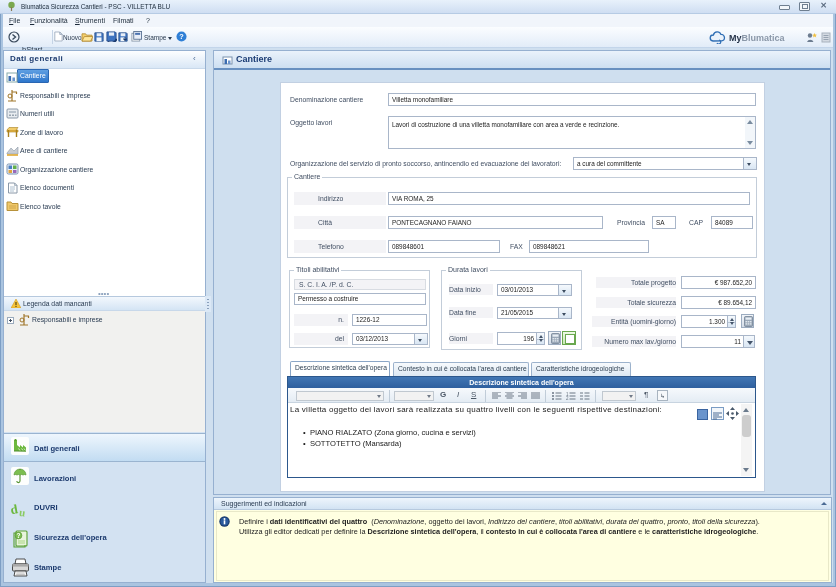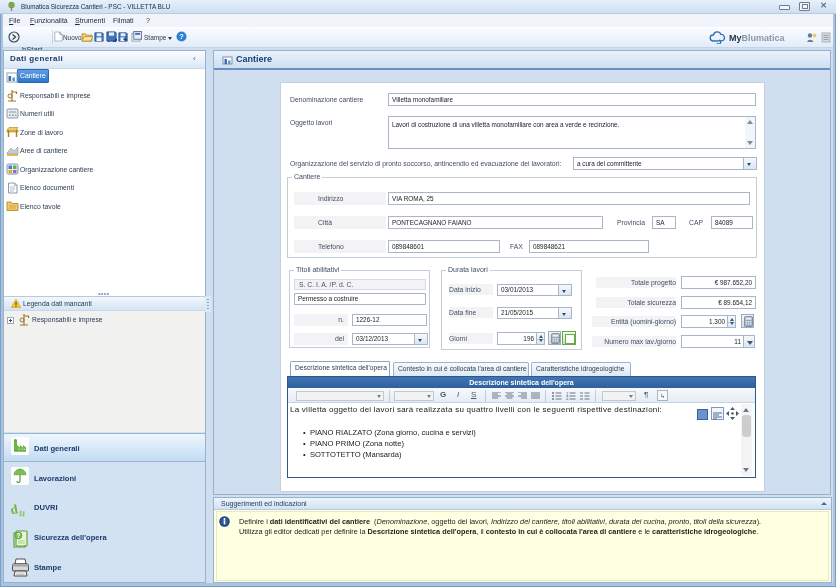--- a/index.html
+++ b/index.html
@@ -404,21 +404,20 @@
       </div>
 <div class="abs" style="left:644px;top:390px;font-size:8px;color:#4a5665;">¶</div>
 <div class="abs" style="left:657px;top:390px;width:11px;height:11px;border:1px solid #a8b4c0;background:#f6f8fa;box-sizing:border-box;">
         <div style="position:absolute;left:2px;top:1px;font-size:6px;color:#4a5665;">↳</div>
       </div>
 </div>
 
 <div class="abs" style="left:290px;top:405px;font-size:8px;letter-spacing:0.25px;color:#1a1a1a;z-index:3;">La villetta oggetto dei lavori sarà realizzata su quattro livelli con le seguenti rispettive destinazioni:</div>
 <div class="abs" style="left:303px;top:427px;font-size:7.6px;color:#1a1a1a;z-index:3;line-height:11px;">
 <div>•&nbsp; PIANO RIALZATO (Zona giorno, cucina e servizi)</div>
-<div>•&nbsp; PIANO PRIMO (Zona notte)</div>
 <div>•&nbsp; SOTTOTETTO (Mansarda)</div>
 </div>
 
 <div class="abs" style="left:697px;top:409px;width:9px;height:9px;background:#6a94cc;border:1px solid #3a64a0;z-index:3;"></div>
 <div class="abs" style="left:711px;top:407px;width:13px;height:13px;border:1px solid #7a9cc4;background:#f2f6fa;box-sizing:border-box;z-index:3;"><svg width="11" height="11" viewBox="0 0 11 11">
         <path d="M1 2h9M1 4h6M1 6h9M1 8h4" stroke="#4a6a94" stroke-width="1"></path>
       </svg></div>
 <svg class="abs" style="left:726px;top:407px;z-index:3;" width="13" height="13" viewBox="0 0 13 13">
       <path d="M6.5 0 L9 3 H4z M6.5 13 L9 10 H4z M0 6.5 L3 4 V9z M13 6.5 L10 4 V9z" fill="#4a5a6c"></path>
       <circle cx="6.5" cy="6.5" r="1.3" fill="#4a5a6c"></circle>
@@ -436,16 +435,16 @@
 <div class="abs" style="left:221px;top:500px;font-size:7px;color:#2a3c52;">Suggerimenti ed indicazioni</div>
 <div class="abs" style="left:821px;top:502px;width:0;height:0;border-left:3px solid transparent;border-right:3px solid transparent;border-bottom:3.5px solid #4a6a94;"></div>
 <div class="abs" style="left:216px;top:511px;width:613px;height:70px;background:#ffffe1;border:1px solid #e8e8c8;box-sizing:border-box;"></div>
 <svg class="abs" style="left:219px;top:516px;" width="11" height="11" viewBox="0 0 11 11">
       <circle cx="5.5" cy="5.5" r="5.2" fill="#1a3a6c"></circle>
       <circle cx="5.5" cy="5.5" r="4" fill="#2a5a9c"></circle>
       <rect x="4.7" y="4.3" width="1.6" height="4" fill="#fff"></rect>
       <circle cx="5.5" cy="2.9" r="1" fill="#fff"></circle>
     </svg>
 <div class="abs" style="left:239px;top:517px;width:588px;font-size:7.3px;color:#222;line-height:9.8px;">
-<div>Definire i <b>dati identificativi del cantiere</b>&nbsp; (<i>Denominazione</i>, oggetto dei lavori, <i>Indirizzo del cantiere</i>, <i>titoli abilitativi</i>, <i>durata dei cucina</i>, <i>pronto</i>, <i>titoli della sicurezza</i>).</div>
+<div>Definire i <b>dati identificativi del quattro</b>&nbsp; (<i>Denominazione</i>, oggetto dei lavori, <i>Indirizzo del cantiere</i>, <i>titoli abilitativi</i>, <i>durata dei quattro</i>, <i>pronto</i>, <i>titoli della sicurezza</i>).</div>
 <div>Utilizza gli editor dedicati per definire la <b>Descrizione sintetica dell'opera</b>, il <b>contesto in cui è collocata l'area di cantiere</b> e le <b>caratteristiche idrogeologiche</b>.</div>
 </div>
 </div>
 
 </body></html>

